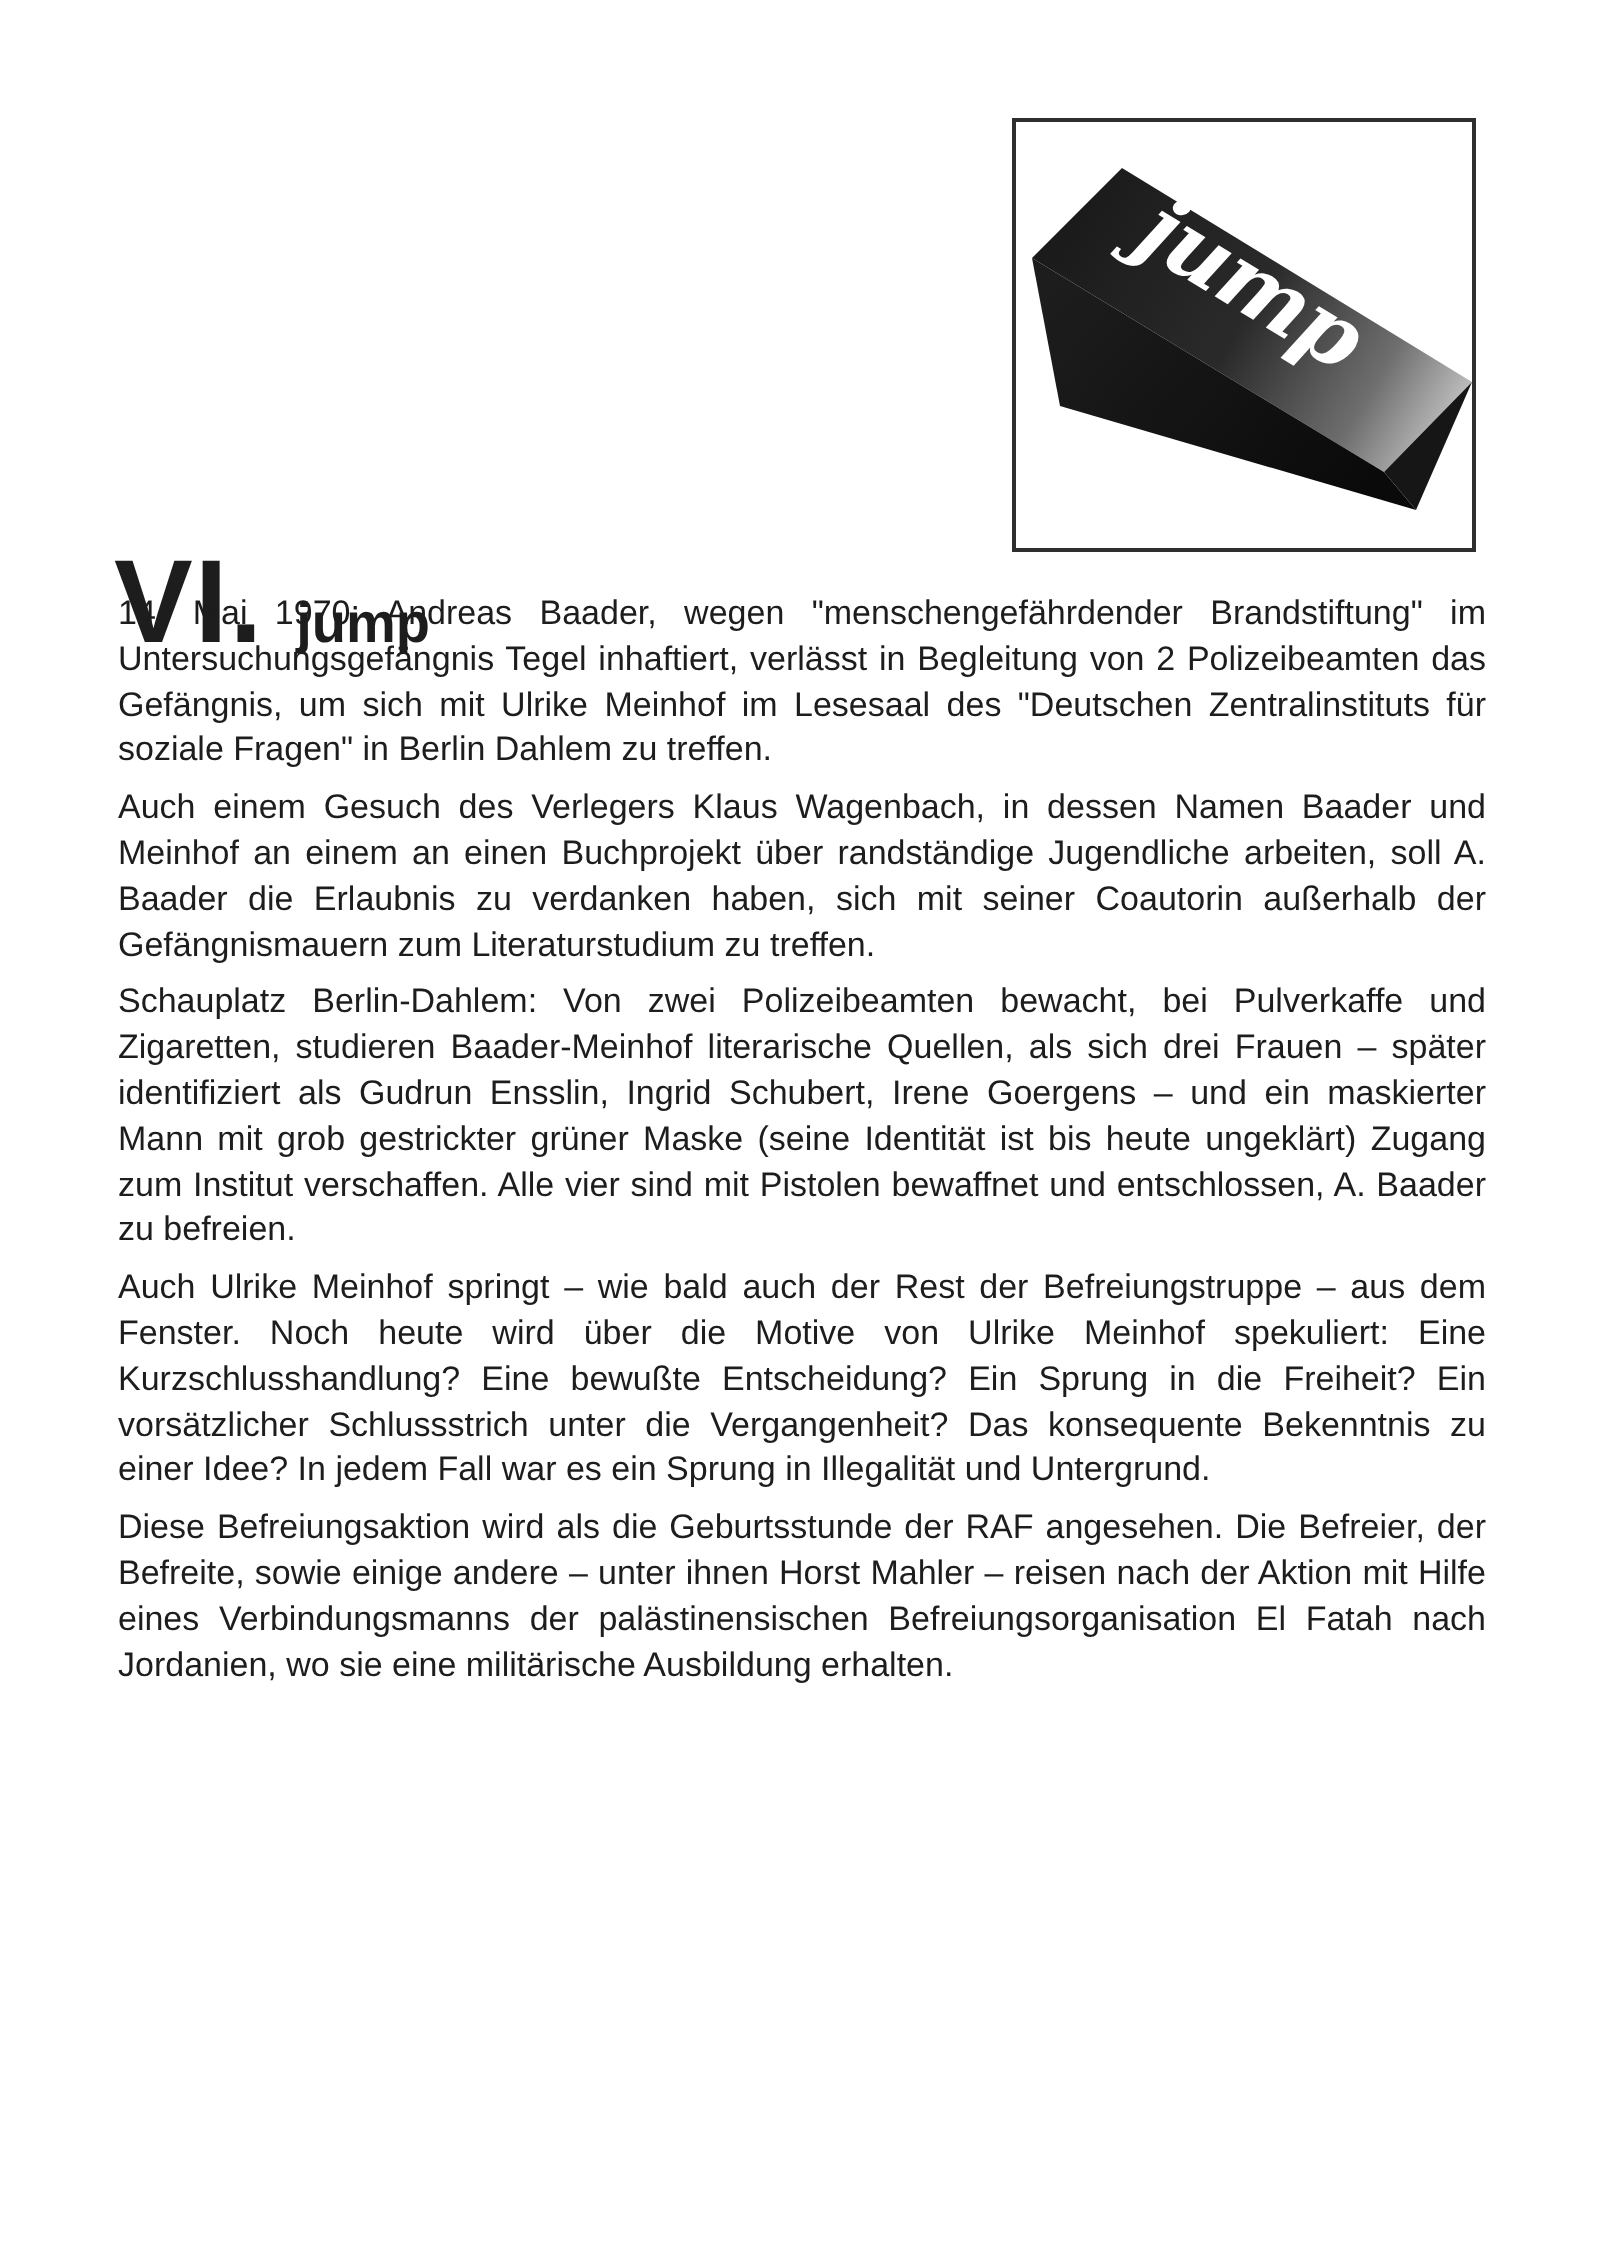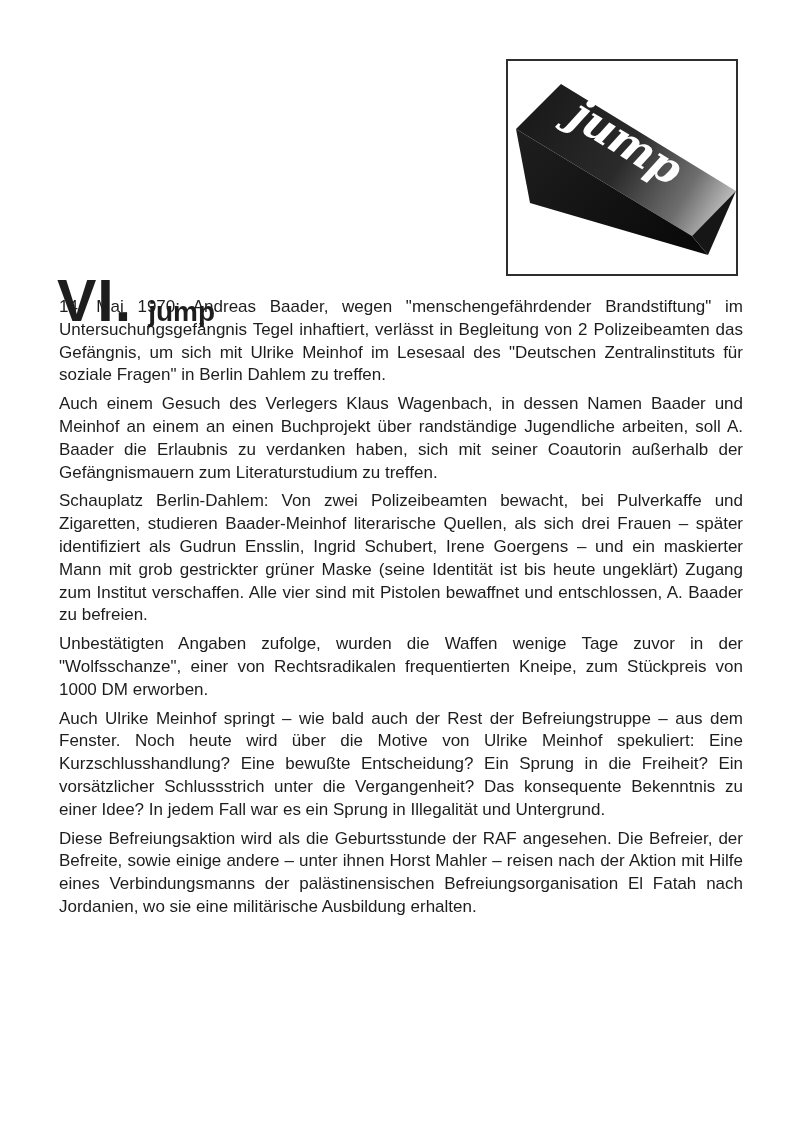--- a/index.html
+++ b/index.html
@@ -89,18 +89,17 @@
 
   <h1 class="heading">
     <span class="numeral">VI.</span>
     <span class="word">jump</span>
   </h1>
 
   <div class="body-text">
       <p>14. Mai 1970: Andreas Baader, wegen "menschengefährdender Brandstiftung" im Untersuchungsgefängnis Tegel inhaftiert, verlässt in Begleitung von 2 Polizeibeamten das Gefängnis, um sich mit Ulrike Meinhof im Lesesaal des "Deutschen Zentralinstituts für soziale Fragen" in Berlin Dahlem zu treffen.</p>
       <p>Auch einem Gesuch des Verlegers Klaus Wagenbach, in dessen Namen Baader und Meinhof an einem an einen Buchprojekt über randständige Jugendliche arbeiten, soll A. Baader die Erlaubnis zu verdanken haben, sich mit seiner Coautorin außerhalb der Gefängnismauern zum Literaturstudium zu treffen.</p>
       <p>Schauplatz Berlin-Dahlem: Von zwei Polizeibeamten bewacht, bei Pulverkaffe und Zigaretten, studieren Baader-Meinhof literarische Quellen, als sich drei Frauen – später identifiziert als Gudrun Ensslin, Ingrid Schubert, Irene Goergens – und ein maskierter Mann mit grob gestrickter grüner Maske (seine Identität ist bis heute ungeklärt) Zugang zum Institut verschaffen. Alle vier sind mit Pistolen bewaffnet und entschlossen, A. Baader zu befreien.</p>
-      <p>Unbestätigten Angaben zufolge, wurden die Waffen wenige Tage zuvor in der "Wolfsschanze", einer von Rechtsradikalen frequentierten Kneipe, zum Stückpreis von 1000 DM erworben.</p>
       <p>Auch Ulrike Meinhof springt – wie bald auch der Rest der Befreiungstruppe – aus dem Fenster. Noch heute wird über die Motive von Ulrike Meinhof spekuliert: Eine Kurzschlusshandlung? Eine bewußte Entscheidung? Ein Sprung in die Freiheit? Ein vorsätzlicher Schlussstrich unter die Vergangenheit? Das konsequente Bekenntnis zu einer Idee? In jedem Fall war es ein Sprung in Illegalität und Untergrund.</p>
       <p>Diese Befreiungsaktion wird als die Geburtsstunde der RAF angesehen. Die Befreier, der Befreite, sowie einige andere – unter ihnen Horst Mahler – reisen nach der Aktion mit Hilfe eines Verbindungsmanns der palästinensischen Befreiungsorganisation El Fatah nach Jordanien, wo sie eine militärische Ausbildung erhalten.</p>
     </div>
 
 </div>
 
 </body></html>

